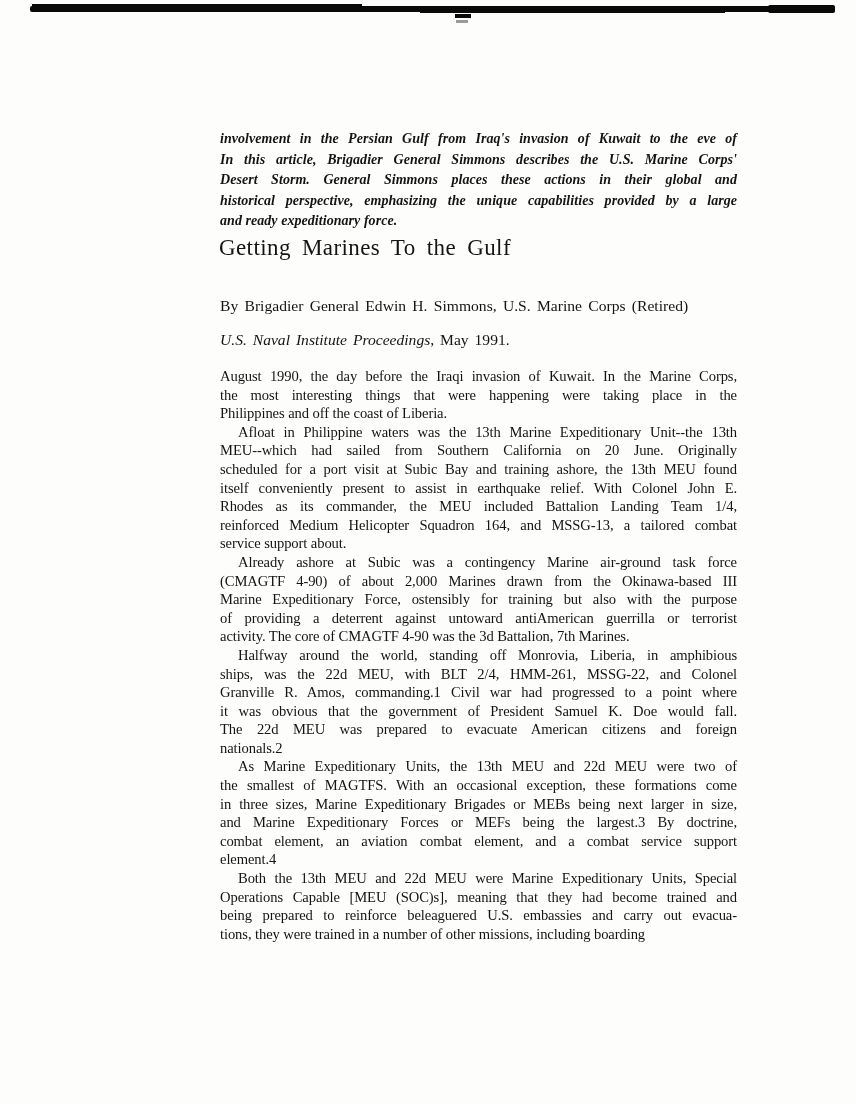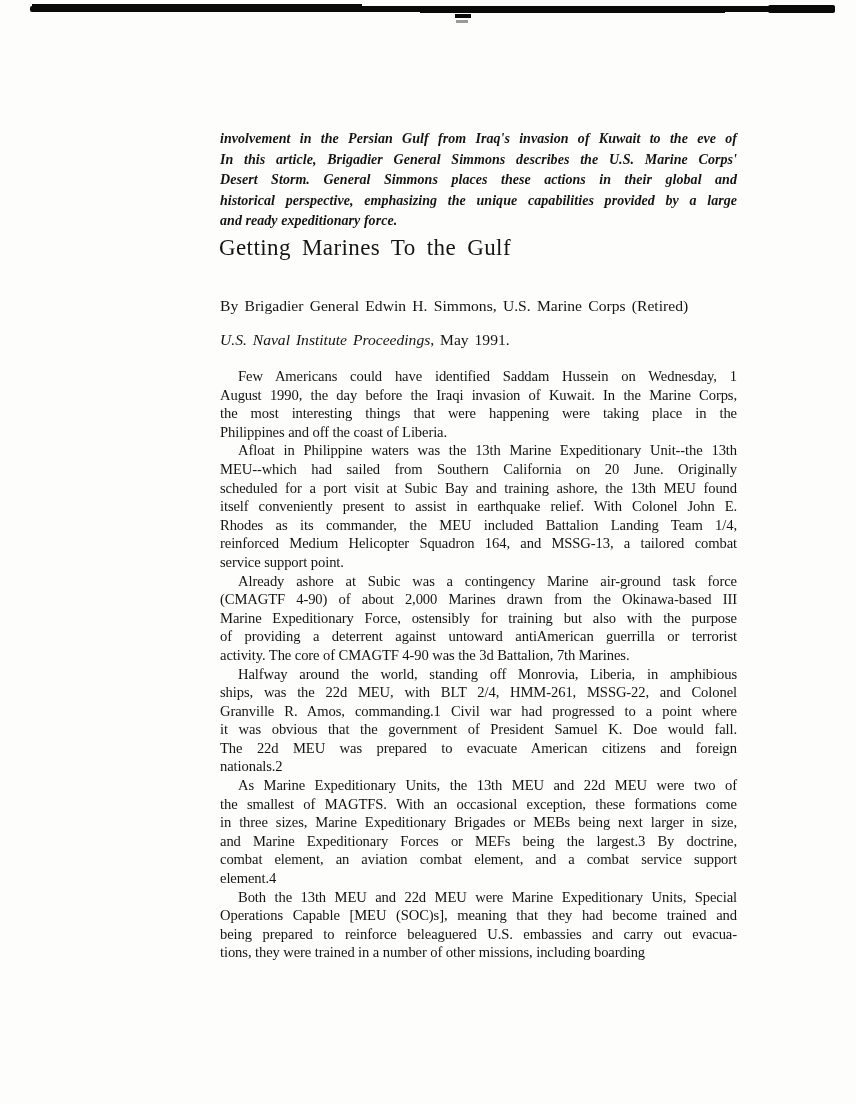--- a/index.html
+++ b/index.html
@@ -76,33 +76,32 @@
     </div>
 
   <h1 class="title">Getting Marines To the Gulf</h1>
 
   <div class="byline">By Brigadier General Edwin H. Simmons, U.S. Marine Corps (Retired)</div>
 
   <div class="source"><span class="pub">U.S. Naval Institute Proceedings</span><span>, May 1991.</span></div>
 
   <div class="bodytext">
       <div class="para">
-        <div class="line first">Few Americans could have identified Saddam Hussein on Wednesday, 1</div>
         <div class="line">August 1990, the day before the Iraqi invasion of Kuwait.  In the Marine Corps,</div>
         <div class="line">the most interesting things that were happening were taking place in the</div>
         <div class="line last">Philippines and off the coast of Liberia.</div>
       </div>
       <div class="para">
         <div class="line first">Afloat in Philippine waters was the 13th Marine Expeditionary Unit--the 13th</div>
         <div class="line">MEU--which had sailed from Southern California on 20 June.  Originally</div>
         <div class="line">scheduled for a port visit at Subic Bay and training ashore, the 13th MEU found</div>
         <div class="line">itself conveniently present to assist in earthquake relief.  With Colonel John E.</div>
         <div class="line">Rhodes as its commander, the MEU included Battalion Landing Team 1/4,</div>
         <div class="line">reinforced Medium Helicopter Squadron 164, and MSSG-13, a tailored combat</div>
-        <div class="line last">service support point.</div>
+        <div class="line last">service support about.</div>
       </div>
       <div class="para">
         <div class="line first">Already ashore at Subic was a contingency Marine air-ground task force</div>
         <div class="line">(CMAGTF 4-90) of about 2,000 Marines drawn from the Okinawa-based III</div>
         <div class="line">Marine Expeditionary Force, ostensibly for training but also with the purpose</div>
         <div class="line">of providing a deterrent against untoward antiAmerican guerrilla or terrorist</div>
         <div class="line last">activity.  The core of CMAGTF 4-90 was the 3d Battalion, 7th Marines.</div>
       </div>
       <div class="para">
         <div class="line first">Halfway around the world, standing off Monrovia, Liberia, in amphibious</div>

